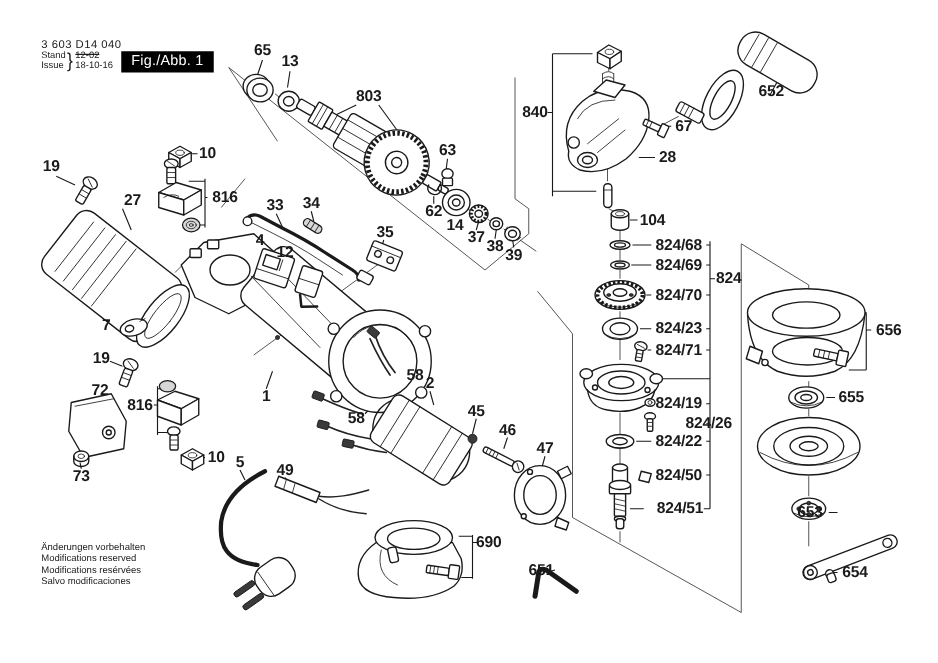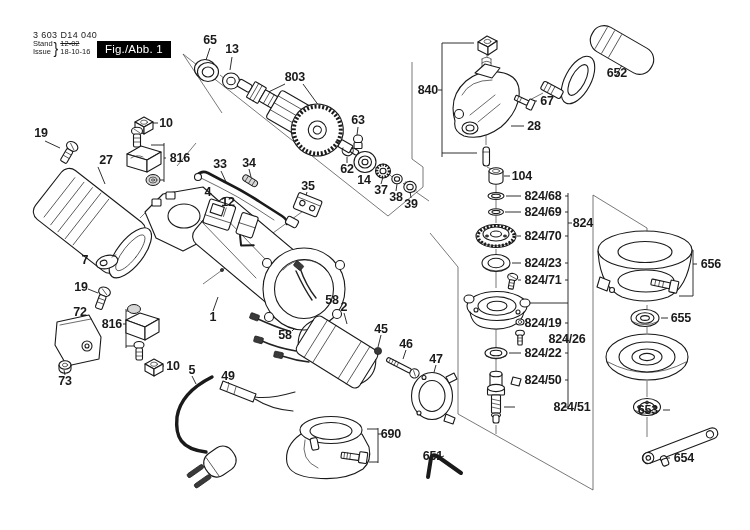--- a/index.html
+++ b/index.html
@@ -540,18 +540,24 @@
       <div class="plabel" style="left: 406px; top: 344px;">46</div>
       <div class="plabel" style="left: 436px; top: 359px;">47</div>
       <div class="plabel" style="left: 285px; top: 335px;">58</div>
       <div class="plabel" style="left: 173px; top: 366px;">10</div>
       <div class="plabel" style="left: 65px; top: 381px;">73</div>
       <div class="plabel" style="left: 192px; top: 370px;">5</div>
       <div class="plabel" style="left: 228px; top: 376px;">49</div>
       <div class="plabel" style="left: 391px; top: 434px; text-align: center;">690</div>
       <div class="plabel" style="left: 433px; top: 456px;">651</div>
       <div class="plabel" style="left: 543px; top: 380px;">824/50</div>
-      <div class="plabel" style="left: 572px; top: 407px;">824/51</div>
+      <div class="plabel" style="left: 544px; top: 407px;">824/51</div>
       <div class="plabel" style="left: 648px; top: 410px;">653</div>
       <div class="plabel" style="left: 684px; top: 458px;">654</div>
     </div>
 
+  <div id="ftr">
+    <div>Änderungen vorbehalten</div>
+    <div>Modifications reserved</div>
+    <div>Modifications resérvées</div>
+    <div>Salvo modificaciones</div>
+  </div>
 </div>
 
 </body></html>

